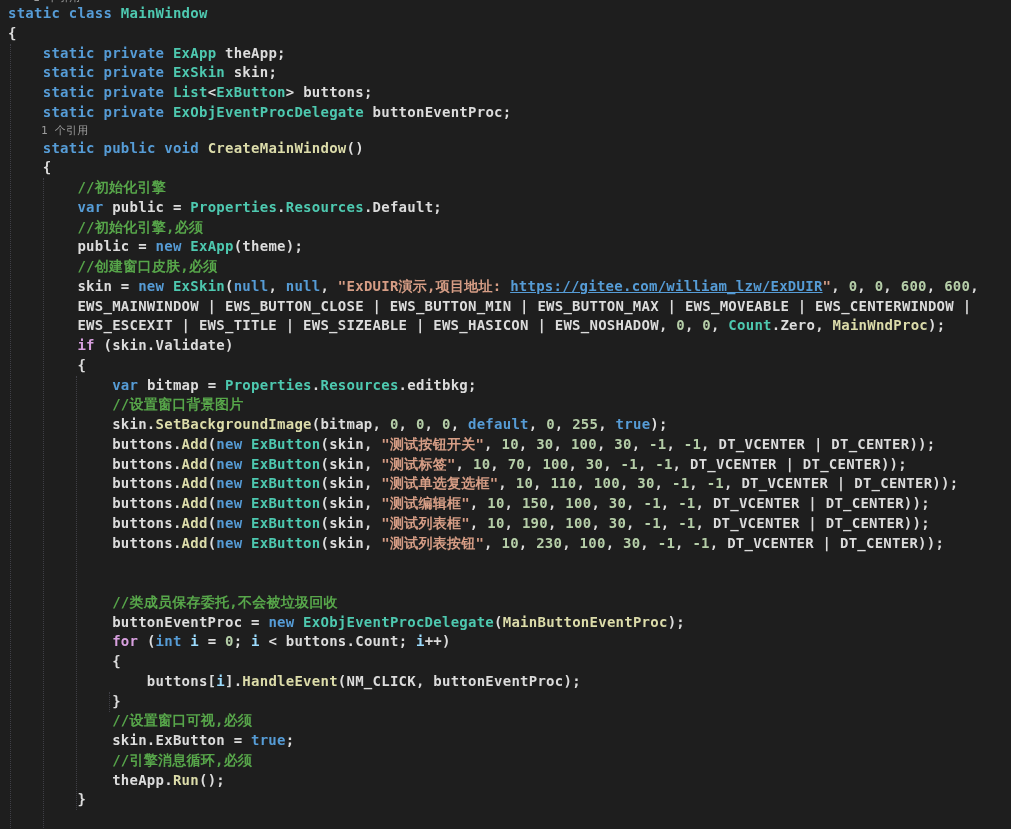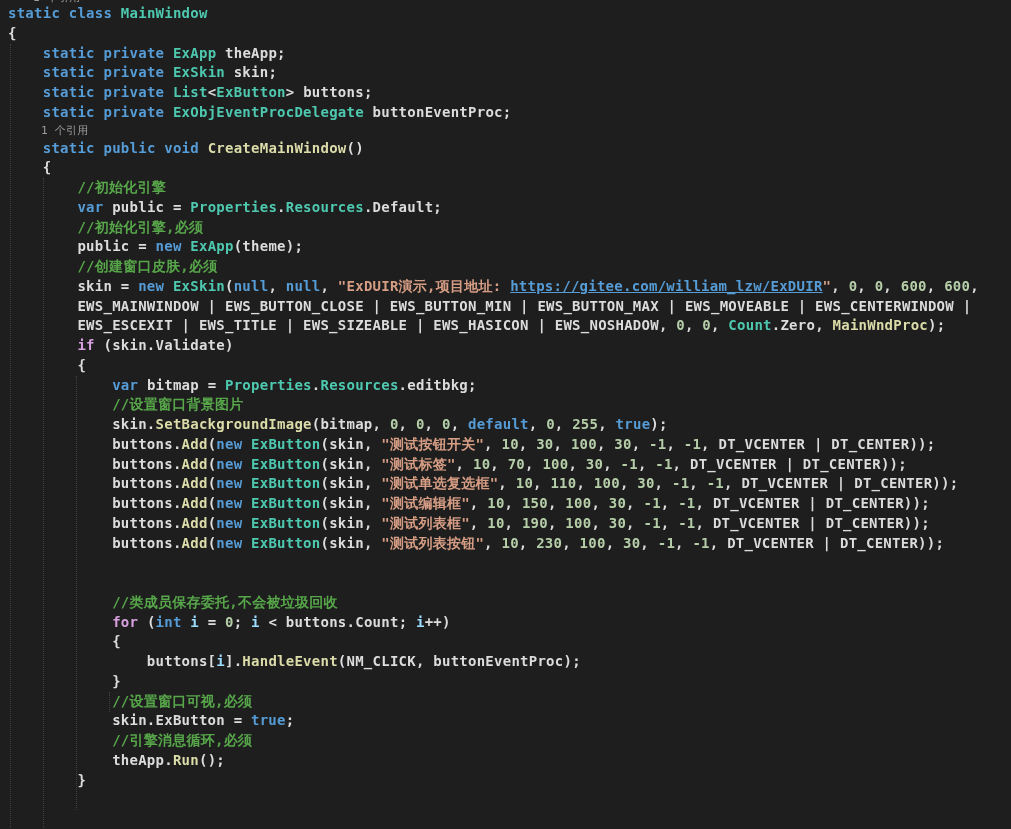--- a/index.html
+++ b/index.html
@@ -106,20 +106,21 @@
       <div class="line"><span class="tk-p">            skin.</span><span class="tk-m">SetBackgroundImage</span><span class="tk-p">(bitmap, </span><span class="tk-n">0</span><span class="tk-p">, </span><span class="tk-n">0</span><span class="tk-p">, </span><span class="tk-n">0</span><span class="tk-p">, </span><span class="tk-k">default</span><span class="tk-p">, </span><span class="tk-n">0</span><span class="tk-p">, </span><span class="tk-n">255</span><span class="tk-p">, </span><span class="tk-k">true</span><span class="tk-p">);</span></div>
       <div class="line"><span class="tk-p">            buttons.</span><span class="tk-m">Add</span><span class="tk-p">(</span><span class="tk-k">new</span><span class="tk-p"> </span><span class="tk-t">ExButton</span><span class="tk-p">(skin, </span><span class="tk-s">"测试按钮开关"</span><span class="tk-p">, </span><span class="tk-n">10</span><span class="tk-p">, </span><span class="tk-n">30</span><span class="tk-p">, </span><span class="tk-n">100</span><span class="tk-p">, </span><span class="tk-n">30</span><span class="tk-p">, </span><span class="tk-n">-1</span><span class="tk-p">, </span><span class="tk-n">-1</span><span class="tk-p">, DT_VCENTER | DT_CENTER));</span></div>
       <div class="line"><span class="tk-p">            buttons.</span><span class="tk-m">Add</span><span class="tk-p">(</span><span class="tk-k">new</span><span class="tk-p"> </span><span class="tk-t">ExButton</span><span class="tk-p">(skin, </span><span class="tk-s">"测试标签"</span><span class="tk-p">, </span><span class="tk-n">10</span><span class="tk-p">, </span><span class="tk-n">70</span><span class="tk-p">, </span><span class="tk-n">100</span><span class="tk-p">, </span><span class="tk-n">30</span><span class="tk-p">, </span><span class="tk-n">-1</span><span class="tk-p">, </span><span class="tk-n">-1</span><span class="tk-p">, DT_VCENTER | DT_CENTER));</span></div>
       <div class="line"><span class="tk-p">            buttons.</span><span class="tk-m">Add</span><span class="tk-p">(</span><span class="tk-k">new</span><span class="tk-p"> </span><span class="tk-t">ExButton</span><span class="tk-p">(skin, </span><span class="tk-s">"测试单选复选框"</span><span class="tk-p">, </span><span class="tk-n">10</span><span class="tk-p">, </span><span class="tk-n">110</span><span class="tk-p">, </span><span class="tk-n">100</span><span class="tk-p">, </span><span class="tk-n">30</span><span class="tk-p">, </span><span class="tk-n">-1</span><span class="tk-p">, </span><span class="tk-n">-1</span><span class="tk-p">, DT_VCENTER | DT_CENTER));</span></div>
       <div class="line"><span class="tk-p">            buttons.</span><span class="tk-m">Add</span><span class="tk-p">(</span><span class="tk-k">new</span><span class="tk-p"> </span><span class="tk-t">ExButton</span><span class="tk-p">(skin, </span><span class="tk-s">"测试编辑框"</span><span class="tk-p">, </span><span class="tk-n">10</span><span class="tk-p">, </span><span class="tk-n">150</span><span class="tk-p">, </span><span class="tk-n">100</span><span class="tk-p">, </span><span class="tk-n">30</span><span class="tk-p">, </span><span class="tk-n">-1</span><span class="tk-p">, </span><span class="tk-n">-1</span><span class="tk-p">, DT_VCENTER | DT_CENTER));</span></div>
       <div class="line"><span class="tk-p">            buttons.</span><span class="tk-m">Add</span><span class="tk-p">(</span><span class="tk-k">new</span><span class="tk-p"> </span><span class="tk-t">ExButton</span><span class="tk-p">(skin, </span><span class="tk-s">"测试列表框"</span><span class="tk-p">, </span><span class="tk-n">10</span><span class="tk-p">, </span><span class="tk-n">190</span><span class="tk-p">, </span><span class="tk-n">100</span><span class="tk-p">, </span><span class="tk-n">30</span><span class="tk-p">, </span><span class="tk-n">-1</span><span class="tk-p">, </span><span class="tk-n">-1</span><span class="tk-p">, DT_VCENTER | DT_CENTER));</span></div>
       <div class="line"><span class="tk-p">            buttons.</span><span class="tk-m">Add</span><span class="tk-p">(</span><span class="tk-k">new</span><span class="tk-p"> </span><span class="tk-t">ExButton</span><span class="tk-p">(skin, </span><span class="tk-s">"测试列表按钮"</span><span class="tk-p">, </span><span class="tk-n">10</span><span class="tk-p">, </span><span class="tk-n">230</span><span class="tk-p">, </span><span class="tk-n">100</span><span class="tk-p">, </span><span class="tk-n">30</span><span class="tk-p">, </span><span class="tk-n">-1</span><span class="tk-p">, </span><span class="tk-n">-1</span><span class="tk-p">, DT_VCENTER | DT_CENTER));</span></div>
       <div class="line"><span class="tk-p"></span></div>
       <div class="line"><span class="tk-p"></span></div>
       <div class="line"><span class="tk-p">            </span><span class="tk-cm">//类成员保存委托,不会被垃圾回收</span></div>
+      <div class="line"><span class="tk-p">            buttonEventProc = </span><span class="tk-k">new</span><span class="tk-p"> </span><span class="tk-t">ExObjEventProcDelegate</span><span class="tk-p">(</span><span class="tk-m">MainButtonEventProc</span><span class="tk-p">);</span></div>
       <div class="line"><span class="tk-p">            </span><span class="tk-c">for</span><span class="tk-p"> (</span><span class="tk-k">int</span><span class="tk-p"> </span><span class="tk-v">i</span><span class="tk-p"> = </span><span class="tk-n">0</span><span class="tk-p">; </span><span class="tk-v">i</span><span class="tk-p"> &lt; buttons.Count; </span><span class="tk-v">i</span><span class="tk-p">++)</span></div>
       <div class="line"><span class="tk-p">            {</span></div>
       <div class="line"><span class="tk-p">                buttons[</span><span class="tk-v">i</span><span class="tk-p">].</span><span class="tk-m">HandleEvent</span><span class="tk-p">(NM_CLICK, buttonEventProc);</span></div>
       <div class="line"><span class="tk-p">            }</span></div>
       <div class="line"><span class="tk-p">            </span><span class="tk-cm">//设置窗口可视,必须</span></div>
       <div class="line"><span class="tk-p">            skin.ExButton = </span><span class="tk-k">true</span><span class="tk-p">;</span></div>
       <div class="line"><span class="tk-p">            </span><span class="tk-cm">//引擎消息循环,必须</span></div>
       <div class="line"><span class="tk-p">            theApp.</span><span class="tk-m">Run</span><span class="tk-p">();</span></div>
       <div class="line"><span class="tk-p">        }</span></div>
     </div>

